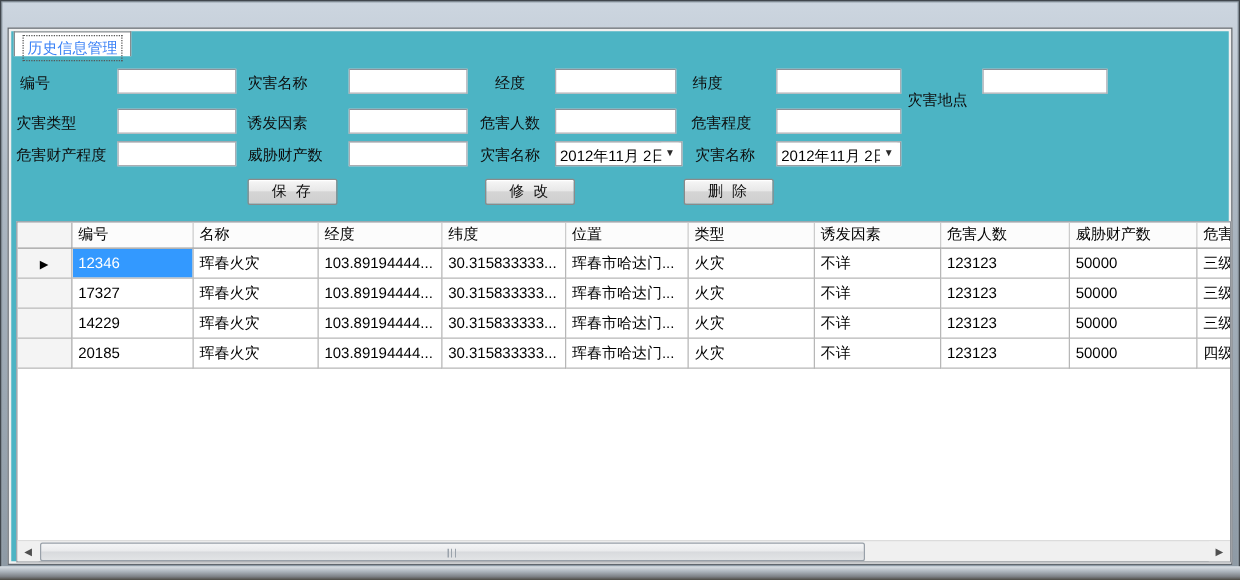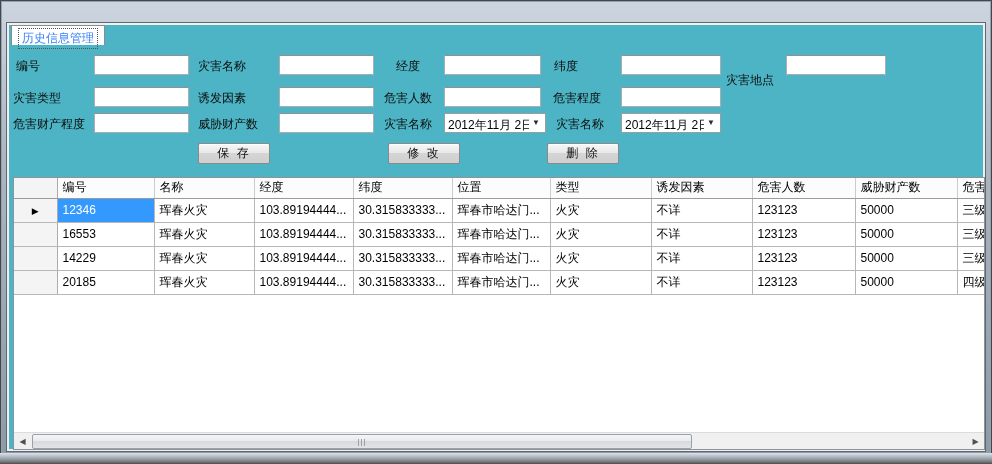--- a/index.html
+++ b/index.html
@@ -151,21 +151,21 @@
                 <td>30.315833333...</td>
                 <td>珲春市哈达门...</td>
                 <td>火灾</td>
                 <td>不详</td>
                 <td>123123</td>
                 <td>50000</td>
                 <td>三级</td>
               </tr>
               <tr>
                 <td class="rowsel"></td>
-                <td>16553</td>
+                <td>17327</td>
                 <td>珲春火灾</td>
                 <td>103.89194444...</td>
                 <td>30.315833333...</td>
                 <td>珲春市哈达门...</td>
                 <td>火灾</td>
                 <td>不详</td>
                 <td>123123</td>
                 <td>50000</td>
                 <td>三级</td>
               </tr>

